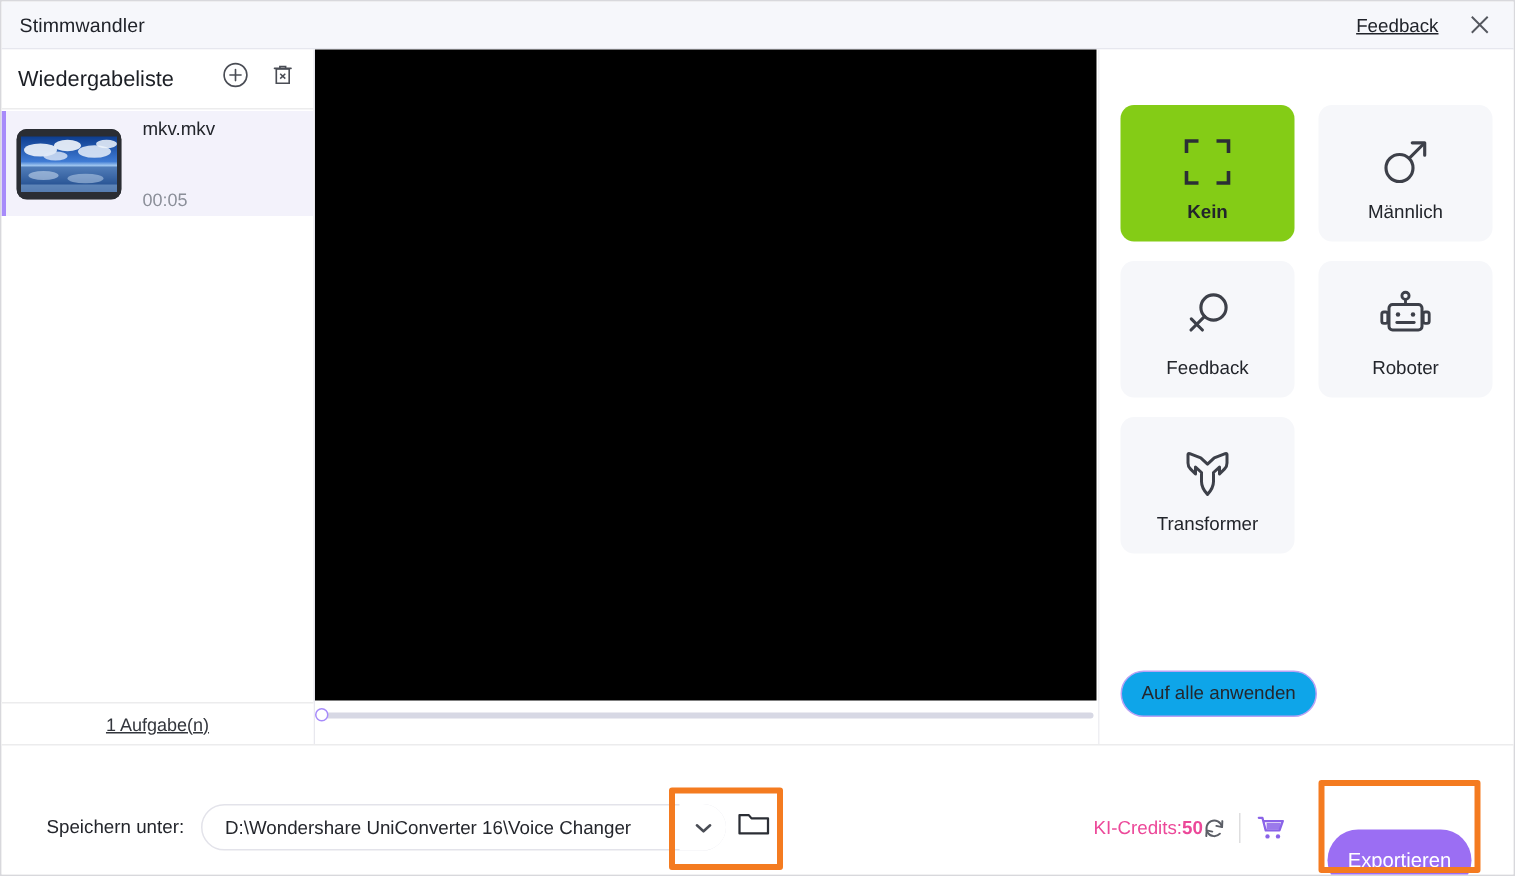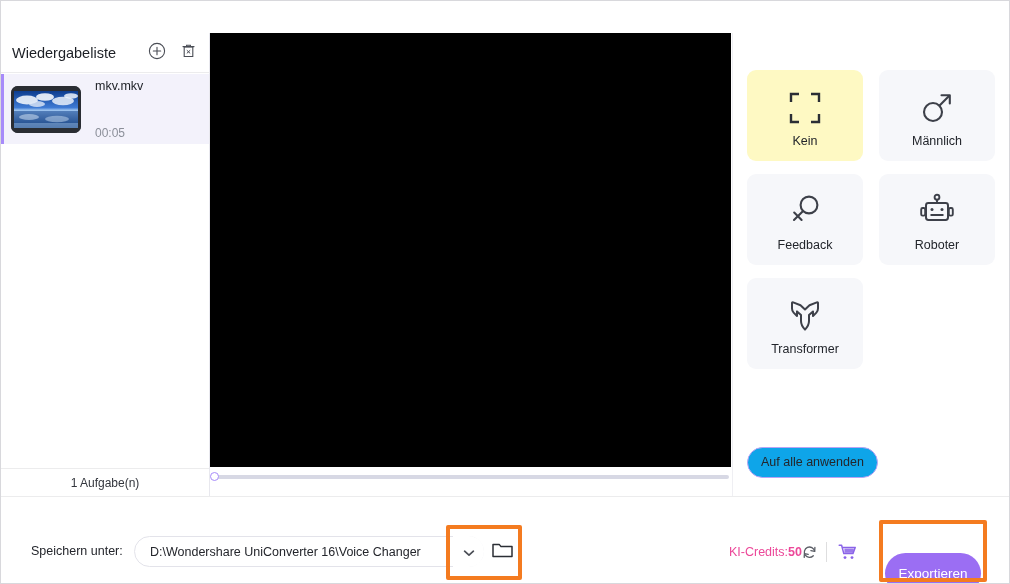--- a/index.html
+++ b/index.html
@@ -93,20 +93,21 @@
   .item-name { font-size: 12.5px; color: #22252b; line-height: 16px; }
   .item-dur { font-size: 12px; color: #8b8f99; margin-top: 32px; }
 
   .tasks-bar {
     position: absolute; left: 0; bottom: 0;
     width: 208px; height: 28px;
     border-top: 1px solid #ececed;
     display: flex; align-items: center; justify-content: center;
     font-size: 12px; color: #33363d;
     background: #fff;
+    text-decoration: underline;
   }
 
   
   .player {
     position: absolute; left: 209px; top: 32px;
     width: 522px; height: 463px;
     background: #ffffff;
   }
   .video {
     position: absolute; left: 0; top: 0;
@@ -165,21 +166,21 @@
     grid-gap: 13px 16px;
   }
   .effect-card {
     height: 91px;
     border-radius: 9px;
     background: #f6f7fa;
     display: flex; flex-direction: column;
     align-items: center; justify-content: center;
     cursor: pointer;
   }
-  .effect-card.active { background: #fef9c3; }
+  .effect-card.active { background: #84cc16; font-weight: bold; }
   .effect-icon { height: 42px; display: flex; align-items: flex-end; justify-content: center; }
   .effect-label {
     margin-top: 9px;
     font-size: 12.5px; color: #22252b;
   }
   .apply-all {
     position: absolute; left: 14px; top: 414px;
     padding: 7px 13px 8px;
     border: 1px solid #b9a2f5;
     border-radius: 16px;
@@ -266,20 +267,31 @@
     border: none;
     font-family: "Liberation Sans", sans-serif;
     margin-top: 23px;
   }
 </style>
 </head>
 <body>
 
 <div id="app">
 
+  <div class="titlebar">
+    <div class="titlebar-title">Stimmwandler</div>
+    <div class="titlebar-right">
+      <div class="feedback-link">Feedback</div>
+      <div class="close-btn">
+        <svg width="15" height="15" viewBox="0 0 15 15">
+          <path d="M2.2 2.2 L12.8 12.8 M12.8 2.2 L2.2 12.8" stroke="#54575e" stroke-width="1.3" fill="none"></path>
+        </svg>
+      </div>
+    </div>
+  </div>
 
   <div class="sidebar">
     <div class="sidebar-header">
       <div class="sidebar-title">Wiedergabeliste</div>
       <div class="sidebar-header-icons">
         <span class="hicon">
           <svg width="18" height="18" viewBox="0 0 18 18">
             <circle cx="9" cy="9" r="7.6" fill="none" stroke="#4a4d55" stroke-width="1.1"></circle>
             <path d="M9 5.3 L9 12.7 M5.3 9 L12.7 9" stroke="#4a4d55" stroke-width="1.1" fill="none" stroke-linecap="round"></path>
           </svg>

